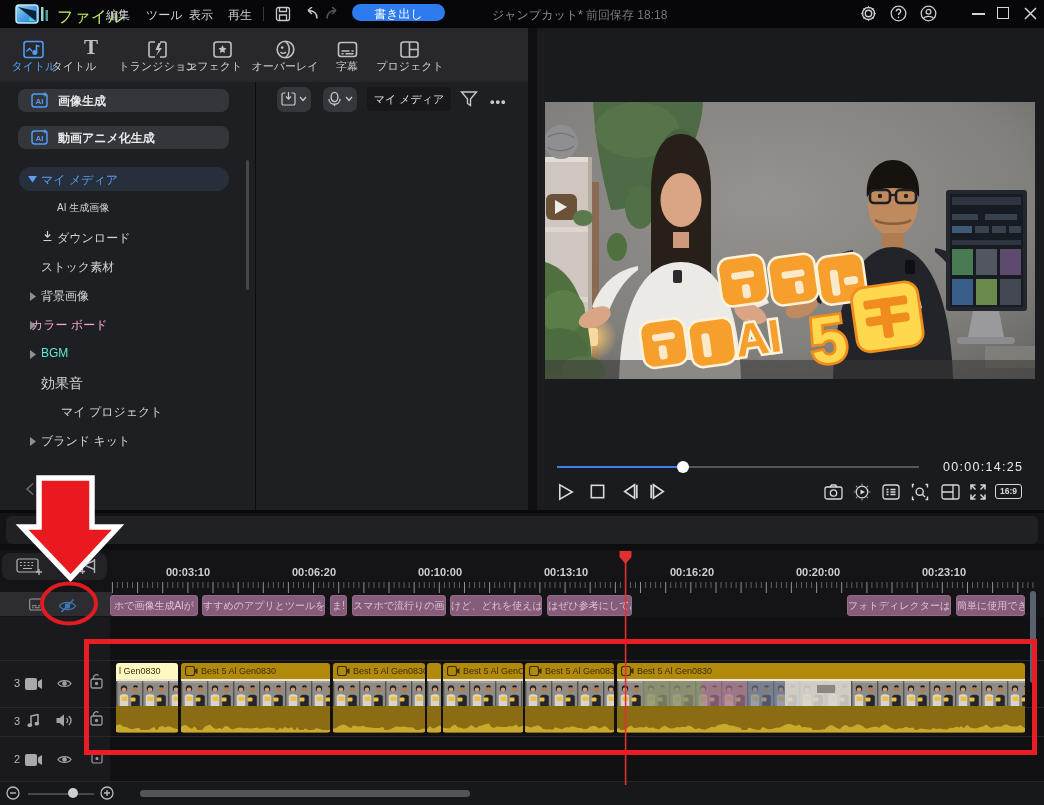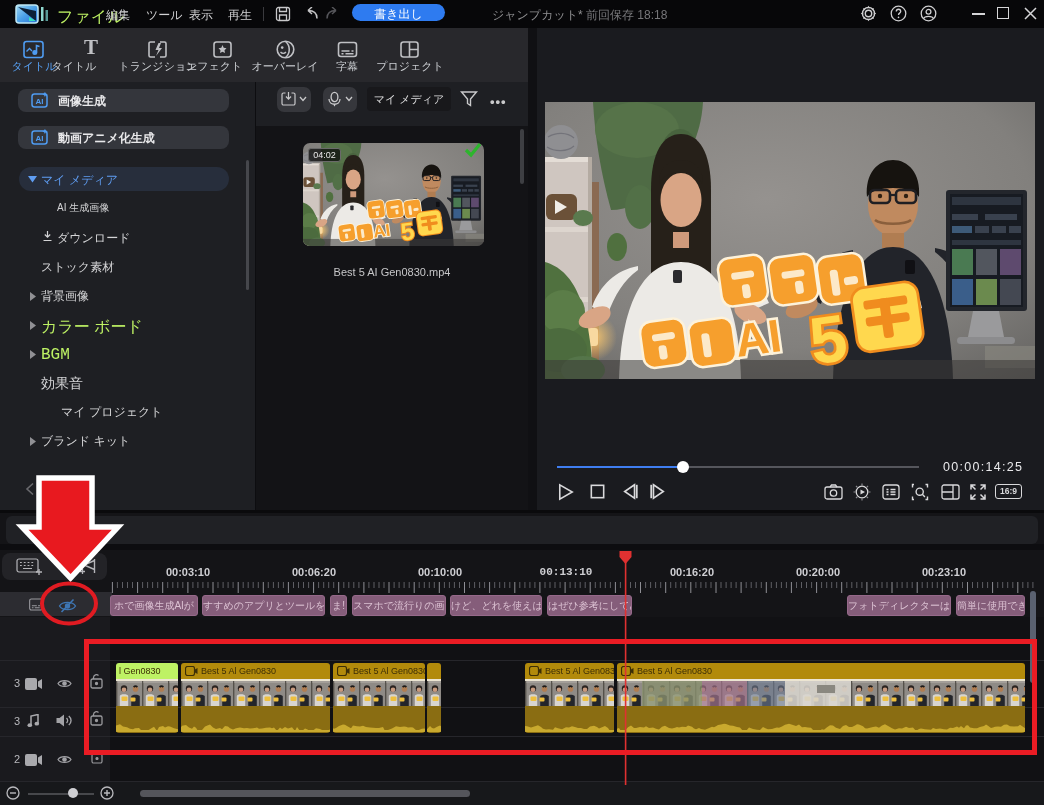--- a/index.html
+++ b/index.html
@@ -301,25 +301,25 @@
   </svg>
   <div class="abs" style="left:57px;top:148px;font-size:12px;color:#d4d4d6;">ダウンロード</div>
   <div class="abs" style="left:41px;top:177px;font-size:12px;color:#d4d4d6;">ストック素材</div>
   <svg class="abs" style="left:30px;top:210px;" width="6" height="9">
         <path d="M0 0 l6 4.5 -6 4.5 z" fill="#909094"></path>
       </svg>
   <div class="abs" style="left:41px;top:206px;font-size:12px;color:#d4d4d6;">背景画像</div>
   <svg class="abs" style="left:30px;top:239px;" width="6" height="9">
         <path d="M0 0 l6 4.5 -6 4.5 z" fill="#909094"></path>
       </svg>
-  <div class="abs" style="left:41px;top:235px;font-size:16px;color:#bef264;">カラー ボード</div>
+  <div class="abs" style="left:31px;top:235px;font-size:12px;color:#f9a8d4;">カラー ボード</div>
   <svg class="abs" style="left:30px;top:268px;" width="6" height="9">
         <path d="M0 0 l6 4.5 -6 4.5 z" fill="#909094"></path>
       </svg>
-  <div class="abs" style="left:41px;top:264px;font-size:16px;color:#bef264;font-family:Liberation Mono, monospace;">BGM</div>
+  <div class="abs" style="left:41px;top:264px;font-size:12px;color:#5eead4;">BGM</div>
   <div class="abs" style="left:41px;top:293px;font-size:14px;color:#d4d4d6;">効果音</div>
   <div class="abs" style="left:41px;top:322px;font-size:12px;color:#d4d4d6;margin-left:20px;">マイ プロジェクト</div>
   <svg class="abs" style="left:30px;top:355px;" width="6" height="9">
         <path d="M0 0 l6 4.5 -6 4.5 z" fill="#909094"></path>
       </svg>
   <div class="abs" style="left:41px;top:351px;font-size:12px;color:#d4d4d6;">ブランド キット</div>
   <svg class="abs" style="left:25px;top:400px;" width="10" height="14" viewBox="0 0 10 14" fill="none" stroke="#6a6a6e" stroke-width="1.6">
         <path d="M8 1.5 L2 7 l6 5.5"></path>
       </svg>
   <div class="abs" style="left:246px;top:78px;width:3px;height:130px;background:#46474c;border-radius:2px;"></div>
@@ -352,35 +352,20 @@
     <svg class="abs" style="left:22px;top:9px;" width="8" height="6">
           <path d="M1 1 l3 3.4 3-3.4" fill="none" stroke="#c9c9cb" stroke-width="1.3"></path>
         </svg>
   </div>
   <div class="abs" style="left:111px;top:5px;width:84px;height:24px;background:#18181b;border-radius:4px;color:#dededf;font-size:11px;line-height:24px;text-align:center;">マイ メディア</div>
   <svg class="abs" style="left:204px;top:8px;" width="18" height="18" viewBox="0 0 18 18" fill="none" stroke="#c9c9cb" stroke-width="1.4">
     <path d="M1.5 2 h15 l-6 7 v6.5 l-3 -2 v-4.5 z"></path>
   </svg>
   <div class="abs" style="left:234px;top:12px;color:#c9c9cb;font-size:13px;font-weight:bold;letter-spacing:1px;">•••</div>
 </div>
-<div class="abs" id="mediacontent" style="left:256px;top:126px;width:272px;height:384px;background:#131316;">
-
-  <div class="abs" style="left:47px;top:17px;width:181px;height:103px;border-radius:7px;overflow:hidden;">
-    <svg width="181" height="103" viewBox="0 0 490 277" preserveAspectRatio="none">
-          <use href="#scene"></use>
-        </svg>
-  </div>
-  <div class="abs" style="left:52px;top:22px;width:33px;height:14px;background:rgba(10,10,10,0.75);border:1px solid #6a6a6a;border-radius:3px;color:#e8e8e8;font-size:9px;text-align:center;line-height:13px;">04:02</div>
-  <svg class="abs" style="left:208px;top:16px;" width="18" height="16" viewBox="0 0 18 16">
-        <path d="M2 8 l5 5 L16 2" fill="none" stroke="#2db52d" stroke-width="3.2"></path>
-      </svg>
-  <div class="abs" style="left:0px;top:140px;width:272px;text-align:center;font-size:11px;color:#c6c6c8;">Best 5 AI Gen0830.mp4</div>
-
-  <div class="abs" style="left:264px;top:3px;width:4px;height:55px;background:#3e3f43;border-radius:2px;"></div>
-</div>
 
 <div class="abs" id="preview" style="left:528px;top:28px;width:516px;height:482px;background:#101013;">
 <div class="abs" style="left:9px;top:0;width:507px;height:482px;background:#1a1b1f;">
 
   <div class="abs" style="left:8px;top:74px;width:490px;height:277px;background:#000;">
     <svg width="490" height="277" viewBox="0 0 490 277">
             <use href="#scene"></use>
           </svg>
   </div>
 
@@ -451,21 +436,21 @@
 
   <svg class="abs" style="left:79px;top:44px;" width="19" height="18" viewBox="0 0 19 18" fill="none" stroke="#b5b5b9" stroke-width="1.4">
     <path d="M15.5 2 v14 M15.5 3.5 L5 8 l10.5 4.5"></path>
     <path d="M3.5 12 v5 M1 14.5 h5" stroke-width="1.3"></path>
   </svg>
 
   <div class="abs" style="left:0;top:53px;width:1044px;height:13px;font-size:11px;font-weight:bold;color:#cfcfd3;">
     <div class="abs" style="left:148px;width:80px;text-align:center;">00:03:10</div>
     <div class="abs" style="left:274px;width:80px;text-align:center;">00:06:20</div>
     <div class="abs" style="left:400px;width:80px;text-align:center;">00:10:00</div>
-    <div class="abs" style="left:526px;width:80px;text-align:center;font-family:Liberation Mono, monospace;">00:13:10</div>
+    <div class="abs" style="left:526px;width:80px;text-align:center;">00:13:10</div>
     <div class="abs" style="left:652px;width:80px;text-align:center;">00:16:20</div>
     <div class="abs" style="left:778px;width:80px;text-align:center;">00:20:00</div>
     <div class="abs" style="left:904px;width:80px;text-align:center;">00:23:10</div>
   </div>
   <svg class="abs" style="left:0;top:69px;" width="1044" height="12" fill="none">
 <path d="M117.4 0 v6 M122.5 0 v6 M127.5 0 v6 M132.5 0 v6 M142.6 0 v6 M147.6 0 v6 M152.6 0 v6 M157.7 0 v6 M167.7 0 v6 M172.8 0 v6 M177.8 0 v6 M182.8 0 v6 M192.9 0 v6 M197.9 0 v6 M202.9 0 v6 M208.0 0 v6 M218.0 0 v6 M223.1 0 v6 M228.1 0 v6 M233.1 0 v6 M243.2 0 v6 M248.2 0 v6 M253.2 0 v6 M258.3 0 v6 M268.3 0 v6 M273.4 0 v6 M278.4 0 v6 M283.4 0 v6 M293.5 0 v6 M298.5 0 v6 M303.5 0 v6 M308.6 0 v6 M318.6 0 v6 M323.7 0 v6 M328.7 0 v6 M333.7 0 v6 M343.8 0 v6 M348.8 0 v6 M353.8 0 v6 M358.9 0 v6 M368.9 0 v6 M374.0 0 v6 M379.0 0 v6 M384.0 0 v6 M394.1 0 v6 M399.1 0 v6 M404.1 0 v6 M409.2 0 v6 M419.2 0 v6 M424.3 0 v6 M429.3 0 v6 M434.3 0 v6 M444.4 0 v6 M449.4 0 v6 M454.4 0 v6 M459.5 0 v6 M469.5 0 v6 M474.6 0 v6 M479.6 0 v6 M484.6 0 v6 M494.7 0 v6 M499.7 0 v6 M504.7 0 v6 M509.8 0 v6 M519.8 0 v6 M524.9 0 v6 M529.9 0 v6 M534.9 0 v6 M545.0 0 v6 M550.0 0 v6 M555.0 0 v6 M560.1 0 v6 M570.1 0 v6 M575.2 0 v6 M580.2 0 v6 M585.2 0 v6 M595.3 0 v6 M600.3 0 v6 M605.3 0 v6 M610.4 0 v6 M620.4 0 v6 M625.5 0 v6 M630.5 0 v6 M635.5 0 v6 M645.6 0 v6 M650.6 0 v6 M655.6 0 v6 M660.7 0 v6 M670.7 0 v6 M675.8 0 v6 M680.8 0 v6 M685.8 0 v6 M695.9 0 v6 M700.9 0 v6 M705.9 0 v6 M711.0 0 v6 M721.0 0 v6 M726.1 0 v6 M731.1 0 v6 M736.1 0 v6 M746.2 0 v6 M751.2 0 v6 M756.2 0 v6 M761.3 0 v6 M771.3 0 v6 M776.4 0 v6 M781.4 0 v6 M786.4 0 v6 M796.5 0 v6 M801.5 0 v6 M806.5 0 v6 M811.6 0 v6 M821.6 0 v6 M826.7 0 v6 M831.7 0 v6 M836.7 0 v6 M846.8 0 v6 M851.8 0 v6 M856.8 0 v6 M861.9 0 v6 M871.9 0 v6 M877.0 0 v6 M882.0 0 v6 M887.0 0 v6 M897.1 0 v6 M902.1 0 v6 M907.1 0 v6 M912.2 0 v6 M922.2 0 v6 M927.3 0 v6 M932.3 0 v6 M937.3 0 v6 M947.4 0 v6 M952.4 0 v6 M957.4 0 v6 M962.5 0 v6 M972.5 0 v6 M977.6 0 v6 M982.6 0 v6 M987.6 0 v6 M997.7 0 v6 M1002.7 0 v6 M1007.7 0 v6 M1012.8 0 v6 M1022.8 0 v6 M1027.9 0 v6 M1032.9 0 v6" stroke="#5e5e64" stroke-width="1"></path>
 <path d="M112.4 0 v11 M137.6 0 v11 M162.7 0 v11 M187.9 0 v11 M213.0 0 v11 M238.2 0 v11 M263.3 0 v11 M288.4 0 v11 M313.6 0 v11 M338.7 0 v11 M363.9 0 v11 M389.0 0 v11 M414.2 0 v11 M439.3 0 v11 M464.5 0 v11 M489.6 0 v11 M514.8 0 v11 M539.9 0 v11 M565.1 0 v11 M590.2 0 v11 M615.4 0 v11 M640.5 0 v11 M665.7 0 v11 M690.8 0 v11 M716.0 0 v11 M741.1 0 v11 M766.3 0 v11 M791.4 0 v11 M816.6 0 v11 M841.7 0 v11 M866.9 0 v11 M892.0 0 v11 M917.2 0 v11 M942.3 0 v11 M967.5 0 v11 M992.6 0 v11 M1017.8 0 v11" stroke="#8f8f95" stroke-width="1"></path>
   </svg>
 
   <svg class="abs" style="left:29px;top:85px;" width="14" height="13" viewBox="0 0 17 15" fill="none" stroke="#9a9aa0" stroke-width="1.3">
@@ -527,21 +512,21 @@
       </svg>
   <svg class="abs" style="left:56px;top:240px;" width="17" height="13" viewBox="0 0 22 18" fill="none">
         <path d="M2 9 c3.5-5.5 14.5-5.5 18 0 c-3.5 5.5 -14.5 5.5 -18 0 z" stroke="#a2a2a6" stroke-width="1.7"></path>
         <circle cx="11" cy="9" r="3.2" fill="#a2a2a6"></circle>
       </svg>
   <svg class="abs" style="left:91px;top:238px;" width="12" height="13" viewBox="0 0 12 13" fill="none" stroke="#9a9a9e" stroke-width="1.2">
         <rect x="1" y="3" width="10" height="9" rx="1.5"></rect>
         <circle cx="6" cy="7.5" r="1" fill="#9a9a9e"></circle>
       </svg>
 <div class="abs" style="left:116px;top:150px;width:62px;height:70px;border-radius:3px;overflow:hidden;">
-<div class="abs" style="left:0;top:0;width:62px;height:16px;background:#bef264;">
+<div class="abs" style="left:0;top:0;width:62px;height:16px;background:#fef9c3;">
           <div class="abs" style="left:3px;top:3px;font-size:9px;color:#3c2e06;white-space:nowrap;">l Gen0830</div>
         </div>
 <div class="abs" style="left:0;top:16px;width:62px;height:1.5px;background:#ece5d2;"></div>
 <svg class="abs" style="left:0;top:17.5px;" width="62" height="25">
           <rect x="0" y="0" width="62" height="25" fill="url(#film)"></rect>
         </svg>
 <div class="abs" style="left:0;top:42.5px;width:62px;height:27.5px;background:#8a6d12;">
 <svg width="62" height="15" viewBox="0 0 62 15" preserveAspectRatio="none" style="position:absolute;top:11px;">
             <use href="#wavep"></use>
           </svg>
@@ -587,20 +572,39 @@
 </div>
 </div>
 <div class="abs" style="left:427px;top:150px;width:14px;height:70px;border-radius:3px;overflow:hidden;">
 <div class="abs" style="left:0;top:0;width:14px;height:16px;background:#b28a0b;"></div>
 <div class="abs" style="left:0;top:16px;width:14px;height:1.5px;background:#ece5d2;"></div>
 <svg class="abs" style="left:0;top:17.5px;" width="14" height="25">
           <rect x="0" y="0" width="14" height="25" fill="url(#film)"></rect>
         </svg>
 <div class="abs" style="left:0;top:42.5px;width:14px;height:27.5px;background:#8a6d12;">
 <svg width="14" height="15" viewBox="311 0 14 15" preserveAspectRatio="none" style="position:absolute;top:11px;">
+            <use href="#wavep"></use>
+          </svg>
+<div class="abs" style="left:0;bottom:1px;width:100%;height:2.5px;background:#c9a92e;"></div>
+</div>
+</div>
+<div class="abs" style="left:443px;top:150px;width:80px;height:70px;border-radius:3px;overflow:hidden;">
+<div class="abs" style="left:0;top:0;width:80px;height:16px;background:#b28a0b;">
+          <svg class="abs" style="left:4px;top:3px;" width="13" height="10" viewBox="0 0 13 10">
+            <rect x="0.5" y="0.5" width="9" height="9" rx="2" fill="none" stroke="#3c2e06" stroke-width="1.2"></rect>
+            <path d="M10 3.5 l2.5-1.5 v6 L10 6.5 z" fill="#3c2e06"></path>
+          </svg>
+          <div class="abs" style="left:20px;top:3px;font-size:9px;color:#3c2e06;white-space:nowrap;">Best 5 Al GenC</div>
+        </div>
+<div class="abs" style="left:0;top:16px;width:80px;height:1.5px;background:#ece5d2;"></div>
+<svg class="abs" style="left:0;top:17.5px;" width="80" height="25">
+          <rect x="0" y="0" width="80" height="25" fill="url(#film)"></rect>
+        </svg>
+<div class="abs" style="left:0;top:42.5px;width:80px;height:27.5px;background:#8a6d12;">
+<svg width="80" height="15" viewBox="327 0 80 15" preserveAspectRatio="none" style="position:absolute;top:11px;">
             <use href="#wavep"></use>
           </svg>
 <div class="abs" style="left:0;bottom:1px;width:100%;height:2.5px;background:#c9a92e;"></div>
 </div>
 </div>
 <div class="abs" style="left:525px;top:150px;width:89px;height:70px;border-radius:3px;overflow:hidden;">
 <div class="abs" style="left:0;top:0;width:89px;height:16px;background:#b28a0b;">
           <svg class="abs" style="left:4px;top:3px;" width="13" height="10" viewBox="0 0 13 10">
             <rect x="0.5" y="0.5" width="9" height="9" rx="2" fill="none" stroke="#3c2e06" stroke-width="1.2"></rect>
             <path d="M10 3.5 l2.5-1.5 v6 L10 6.5 z" fill="#3c2e06"></path>

